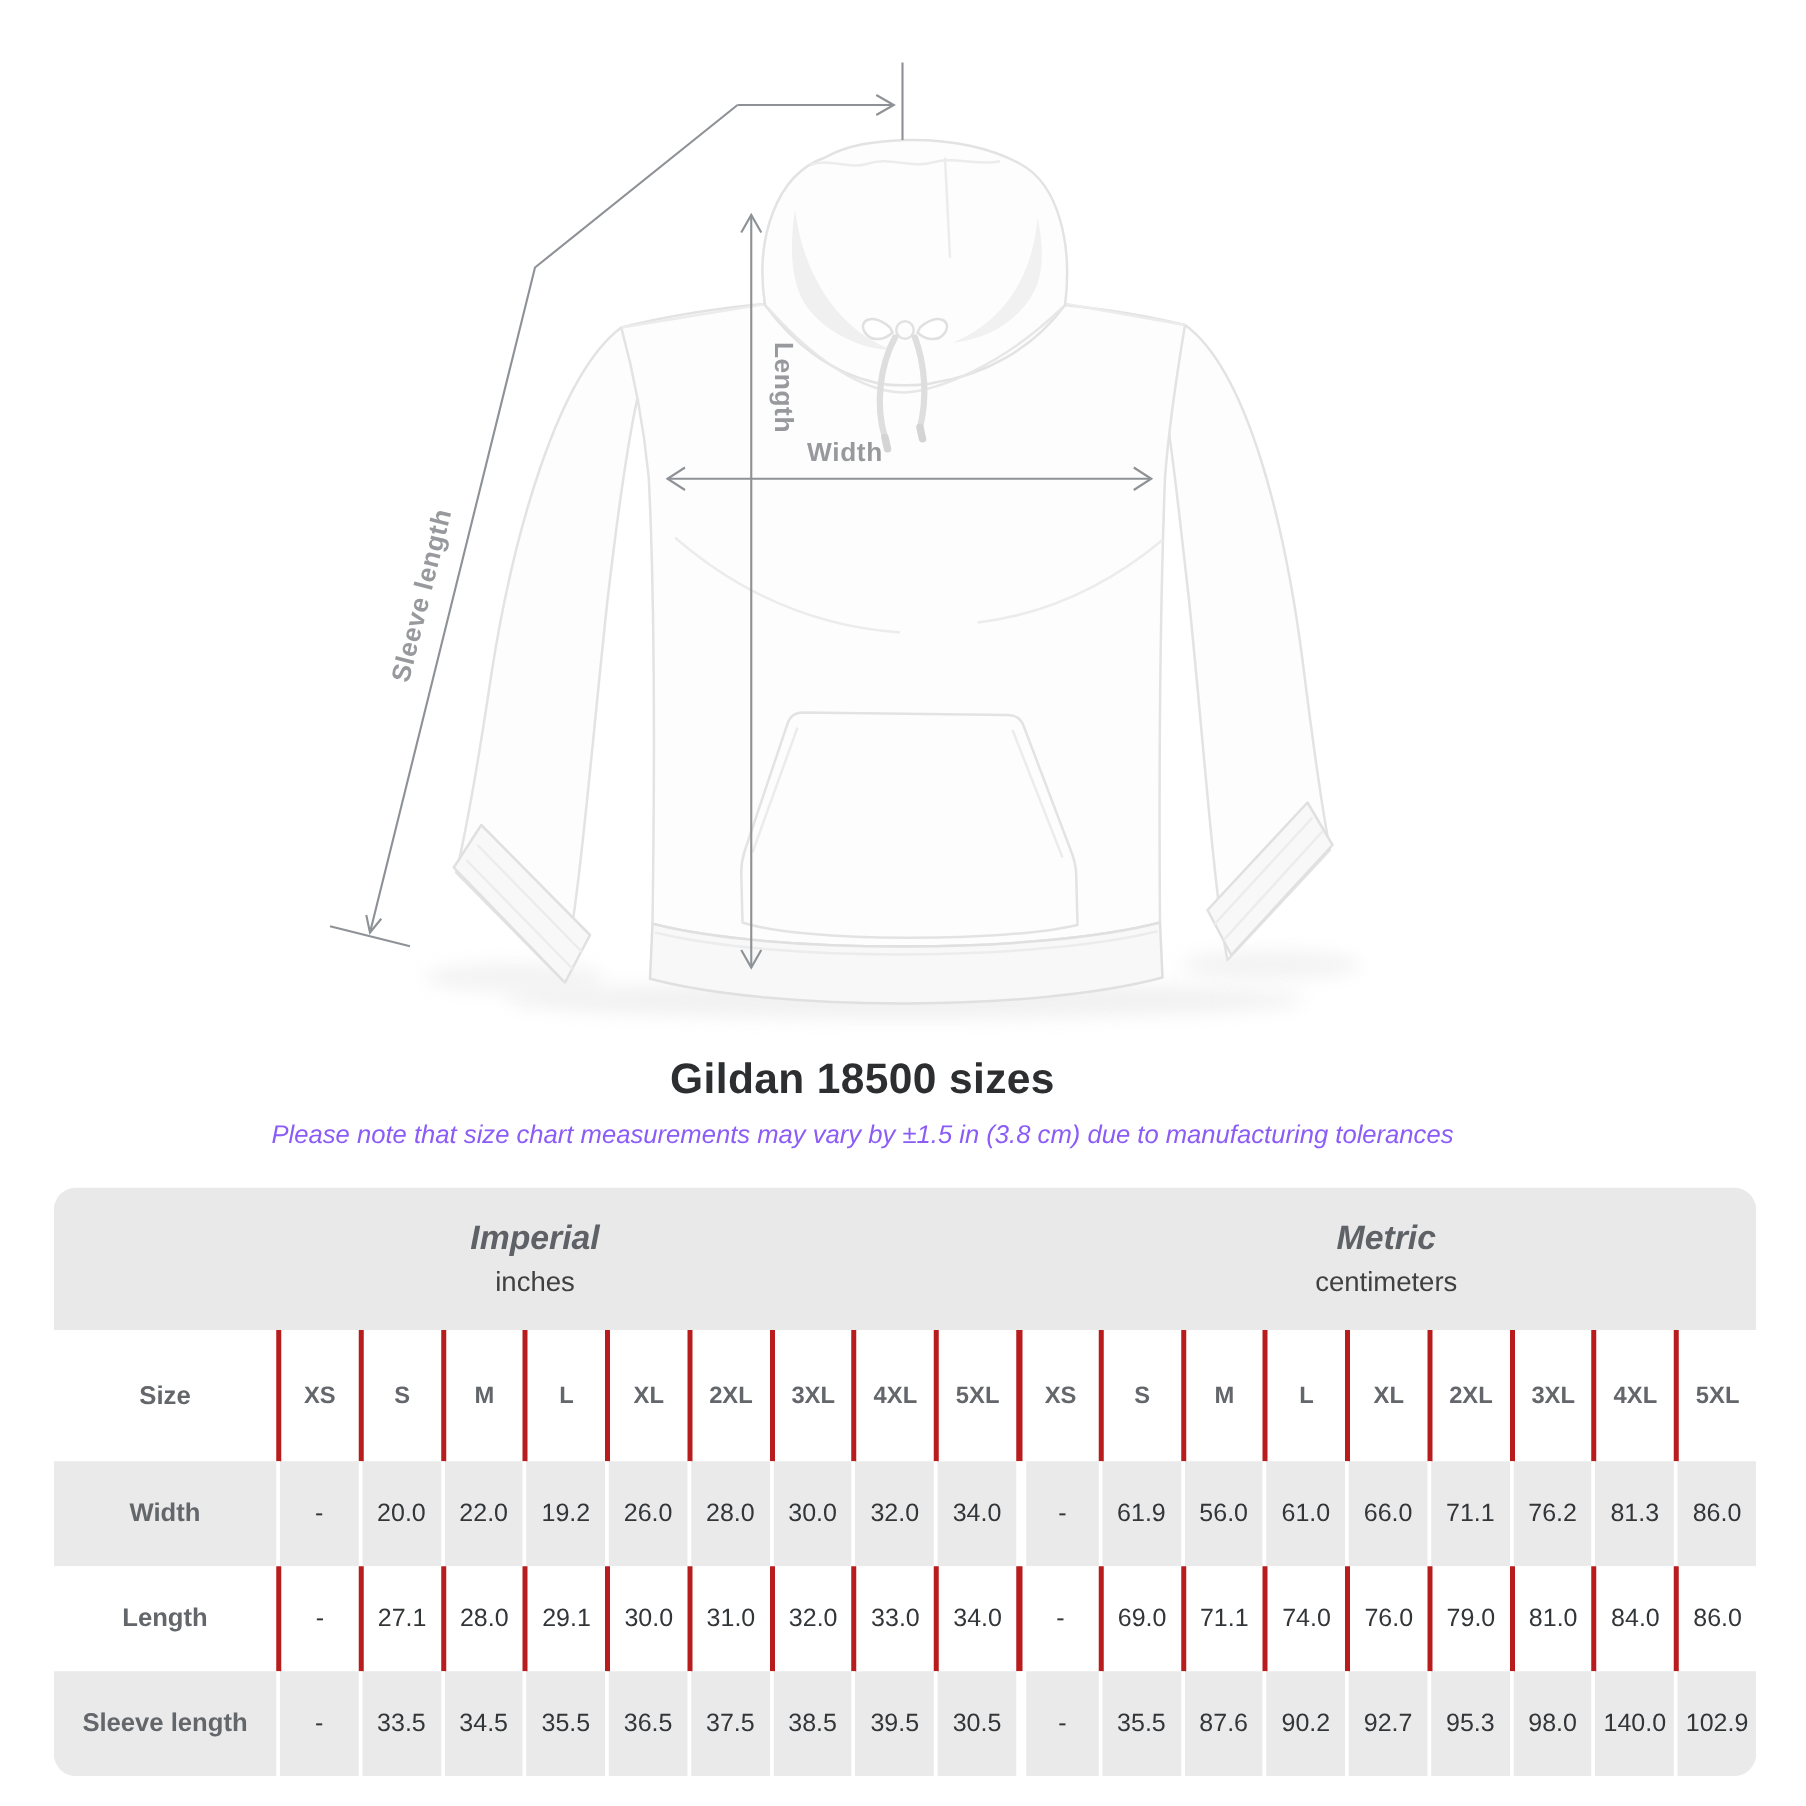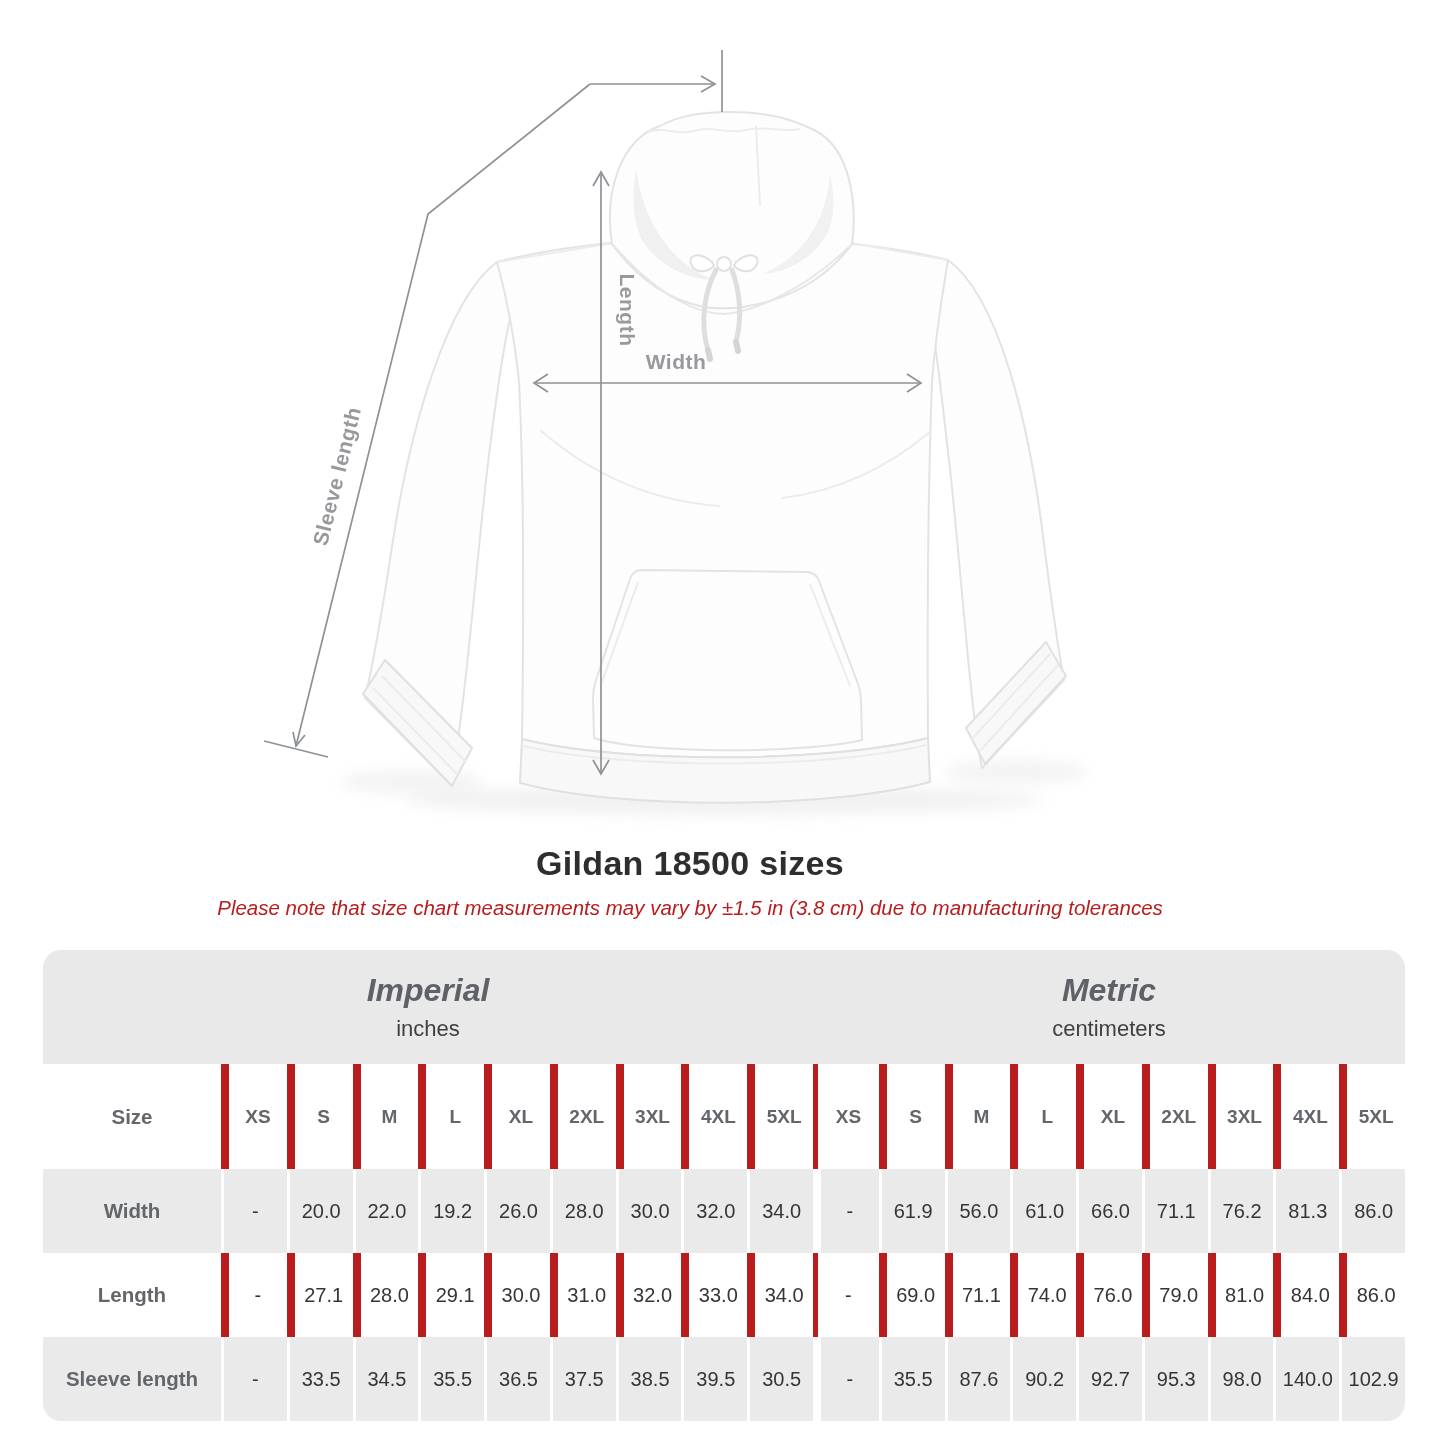--- a/index.html
+++ b/index.html
@@ -2,40 +2,40 @@
 <html><head>
 <meta charset="utf-8">
 <style>
   html,body{margin:0;padding:0;background:#ffffff;}
   body{width:1445px;height:1445px;font-family:"Liberation Sans",sans-serif;}
   .canvas{position:relative;width:1445px;height:1445px;background:#ffffff;overflow:hidden;}
 
   
   .heading{position:absolute;top:844px;left:0;width:1380px;text-align:center;}
   .title{font-size:34px;font-weight:bold;color:#2c2e30;letter-spacing:.3px;}
-  .subtitle{margin-top:13px;font-size:20.5px;font-style:italic;color:#b91c1c;}
+  .subtitle{margin-top:13px;font-size:20.5px;font-style:italic;color:#8b5cf6;}
 
   
   .table-wrap{position:absolute;left:43px;top:950px;width:1362px;border-radius:18px;overflow:hidden;}
   .band{display:grid;grid-template-columns:770px 1fr;height:114px;background:#e9e9e9;}
   .band .group{display:flex;flex-direction:column;align-items:center;justify-content:center;gap:7px;}
-  .group-name{font-size:32px;font-weight:bold;font-style:italic;color:#5e6267;}
+  .group-name{font-size:27px;font-weight:bold;font-style:italic;color:#5e6267;}
   .group-unit{font-size:22px;color:#404040;}
 
   .row{display:grid;grid-template-columns:178px repeat(18,1fr);}
   .row-head{height:105px;}
   .row-data{height:84px;}
   .row-white{background:#ffffff;}
   .row-gray{background:#eaeaea;}
 
   .cell{display:flex;align-items:center;justify-content:center;font-size:20px;color:#333639;white-space:nowrap;}
   .row-head .cell{font-weight:bold;font-size:19px;color:#63666a;}
   .cell.row-label{font-weight:bold;font-size:20.5px;color:#63666a;}
 
-  .row-white .cell{border-left:8px solid #b91c1c;}
+  .row-white .cell{border-left:4px solid #b91c1c;}
   .row-white .cell:first-child{border-left:none;}
   .row-white .cell.divider{border-left-width:5px;}
   .row-gray .cell{border-left:3px solid #ffffff;}
   .row-gray .cell:first-child{border-left:none;}
   .row-gray .cell.divider{border-left-width:8px;}
 
   
   .diagram{position:absolute;top:0;left:0;}
   .garment{fill:#fdfdfd;stroke:#e3e3e4;stroke-width:2;stroke-linejoin:round;}
   .garment-soft{fill:#f8f8f8;stroke:#e0e0e1;stroke-width:2;stroke-linejoin:round;}

